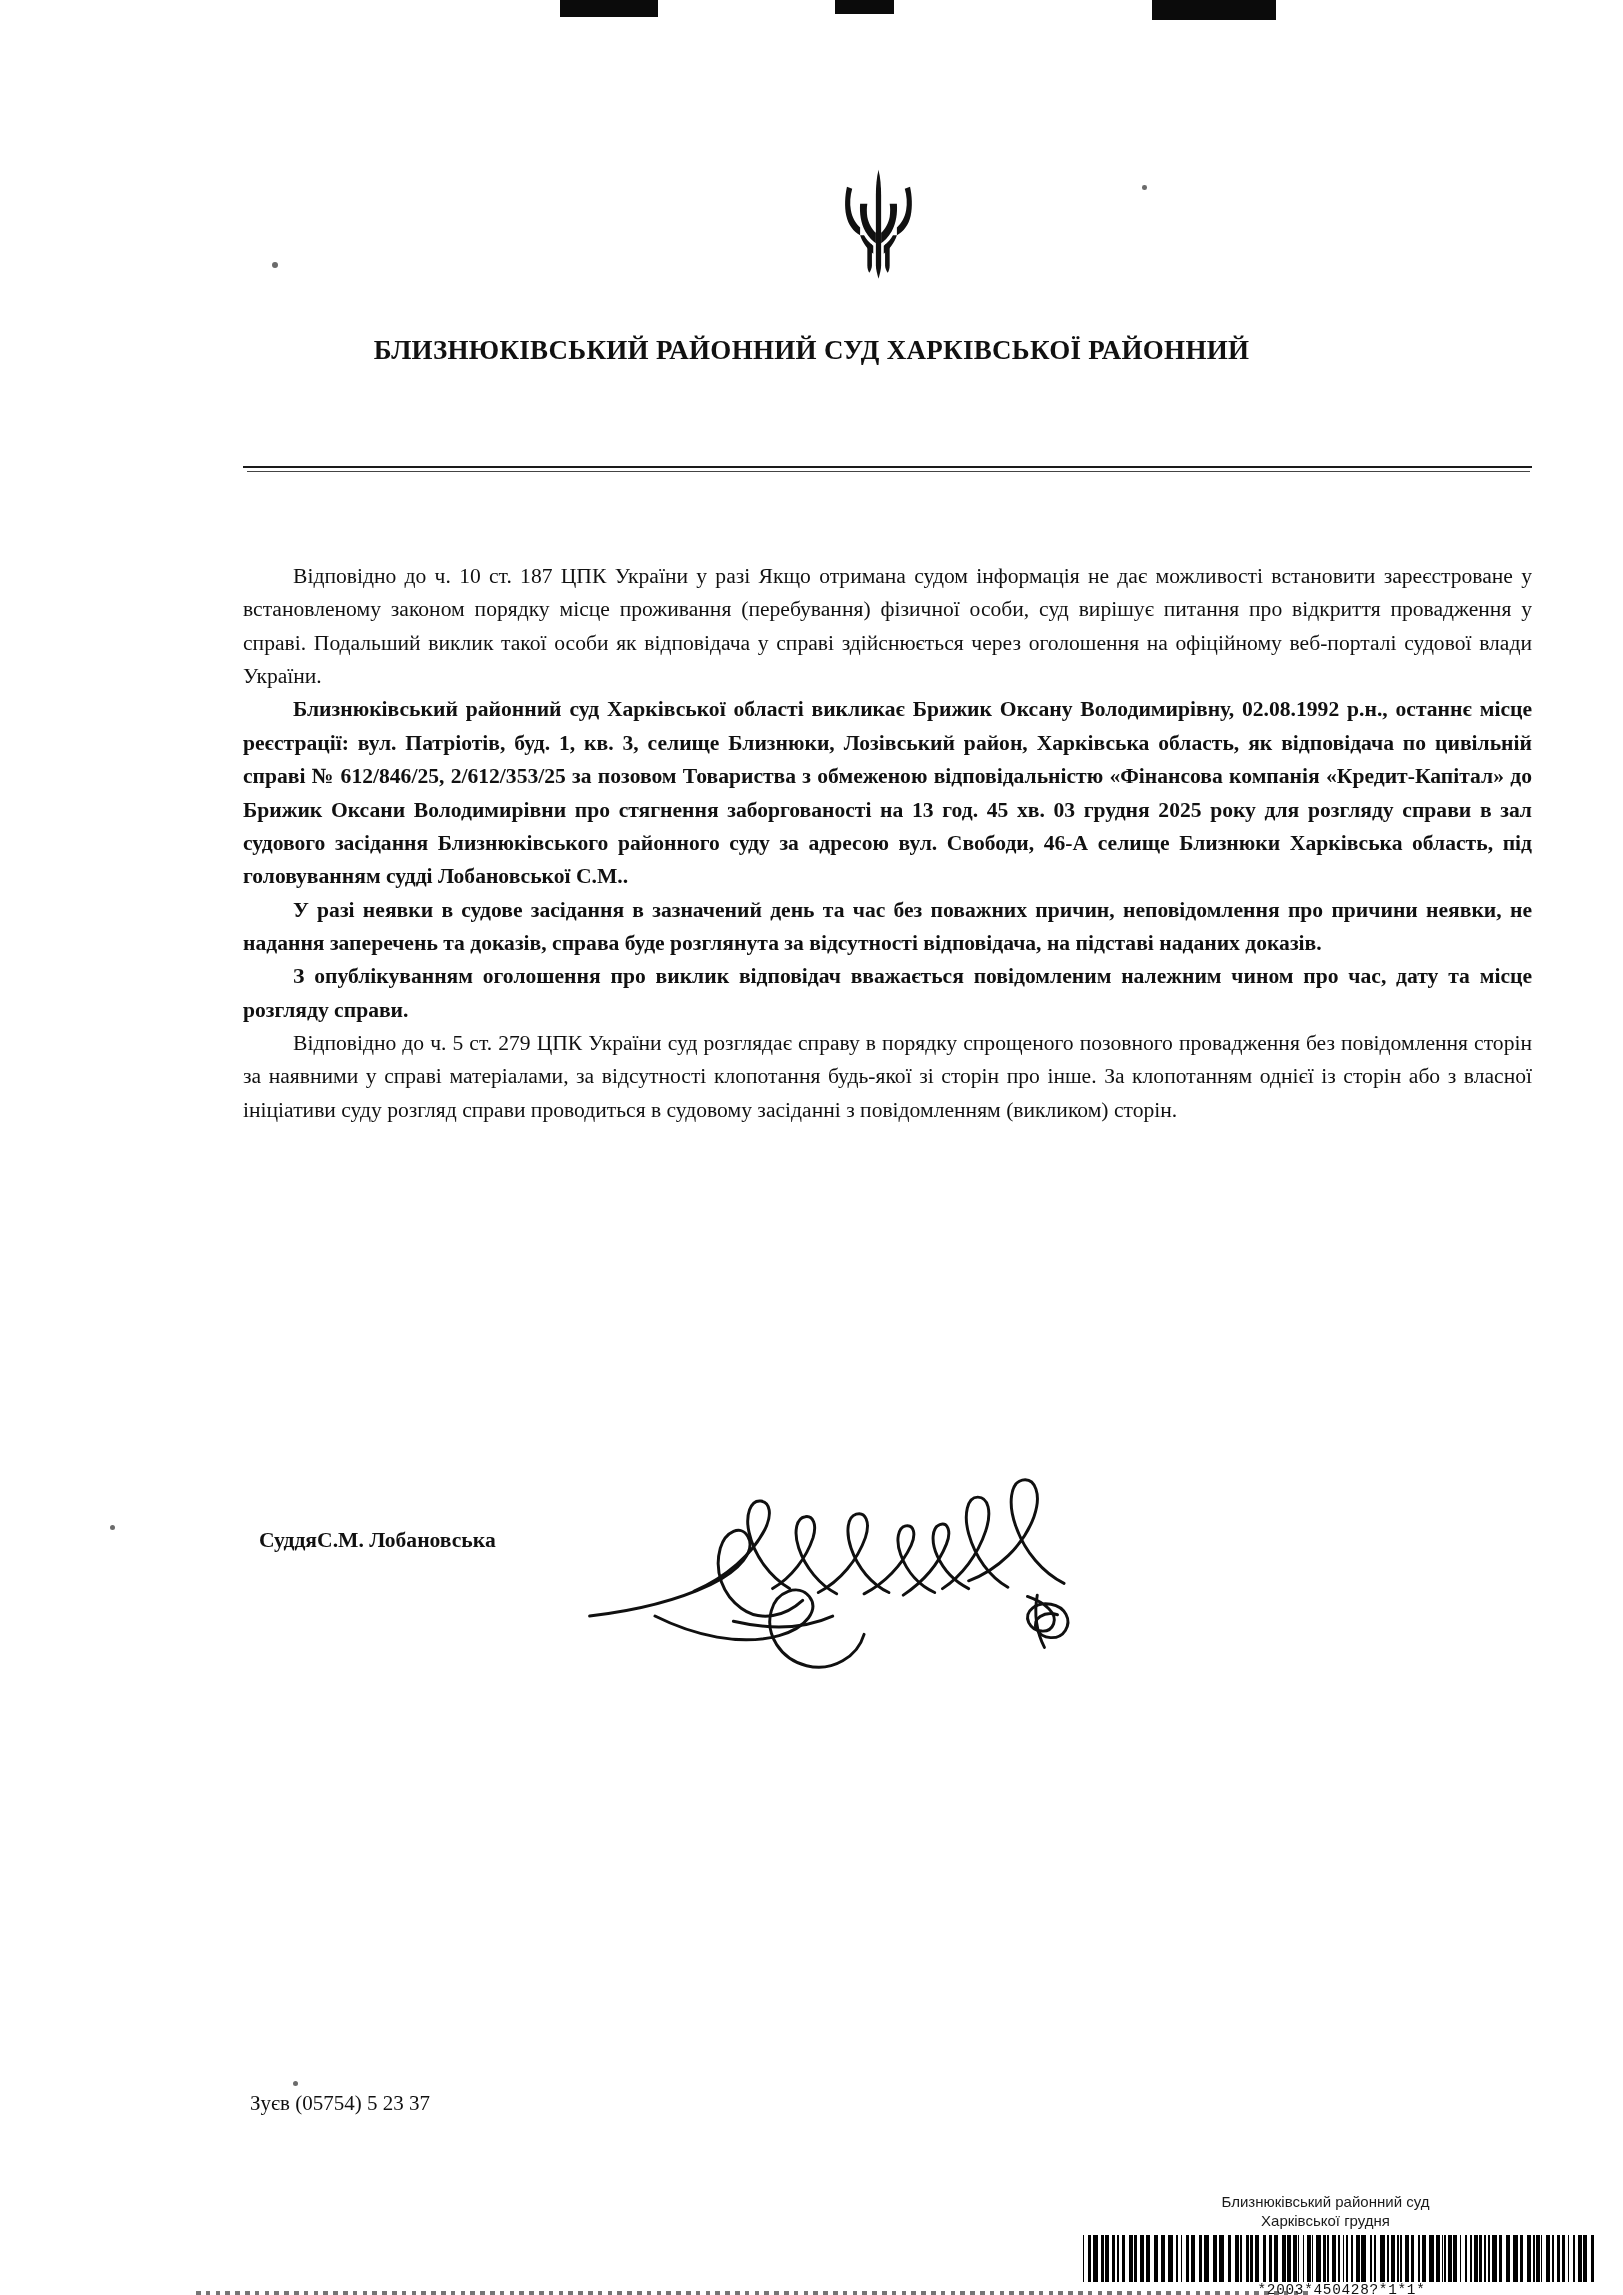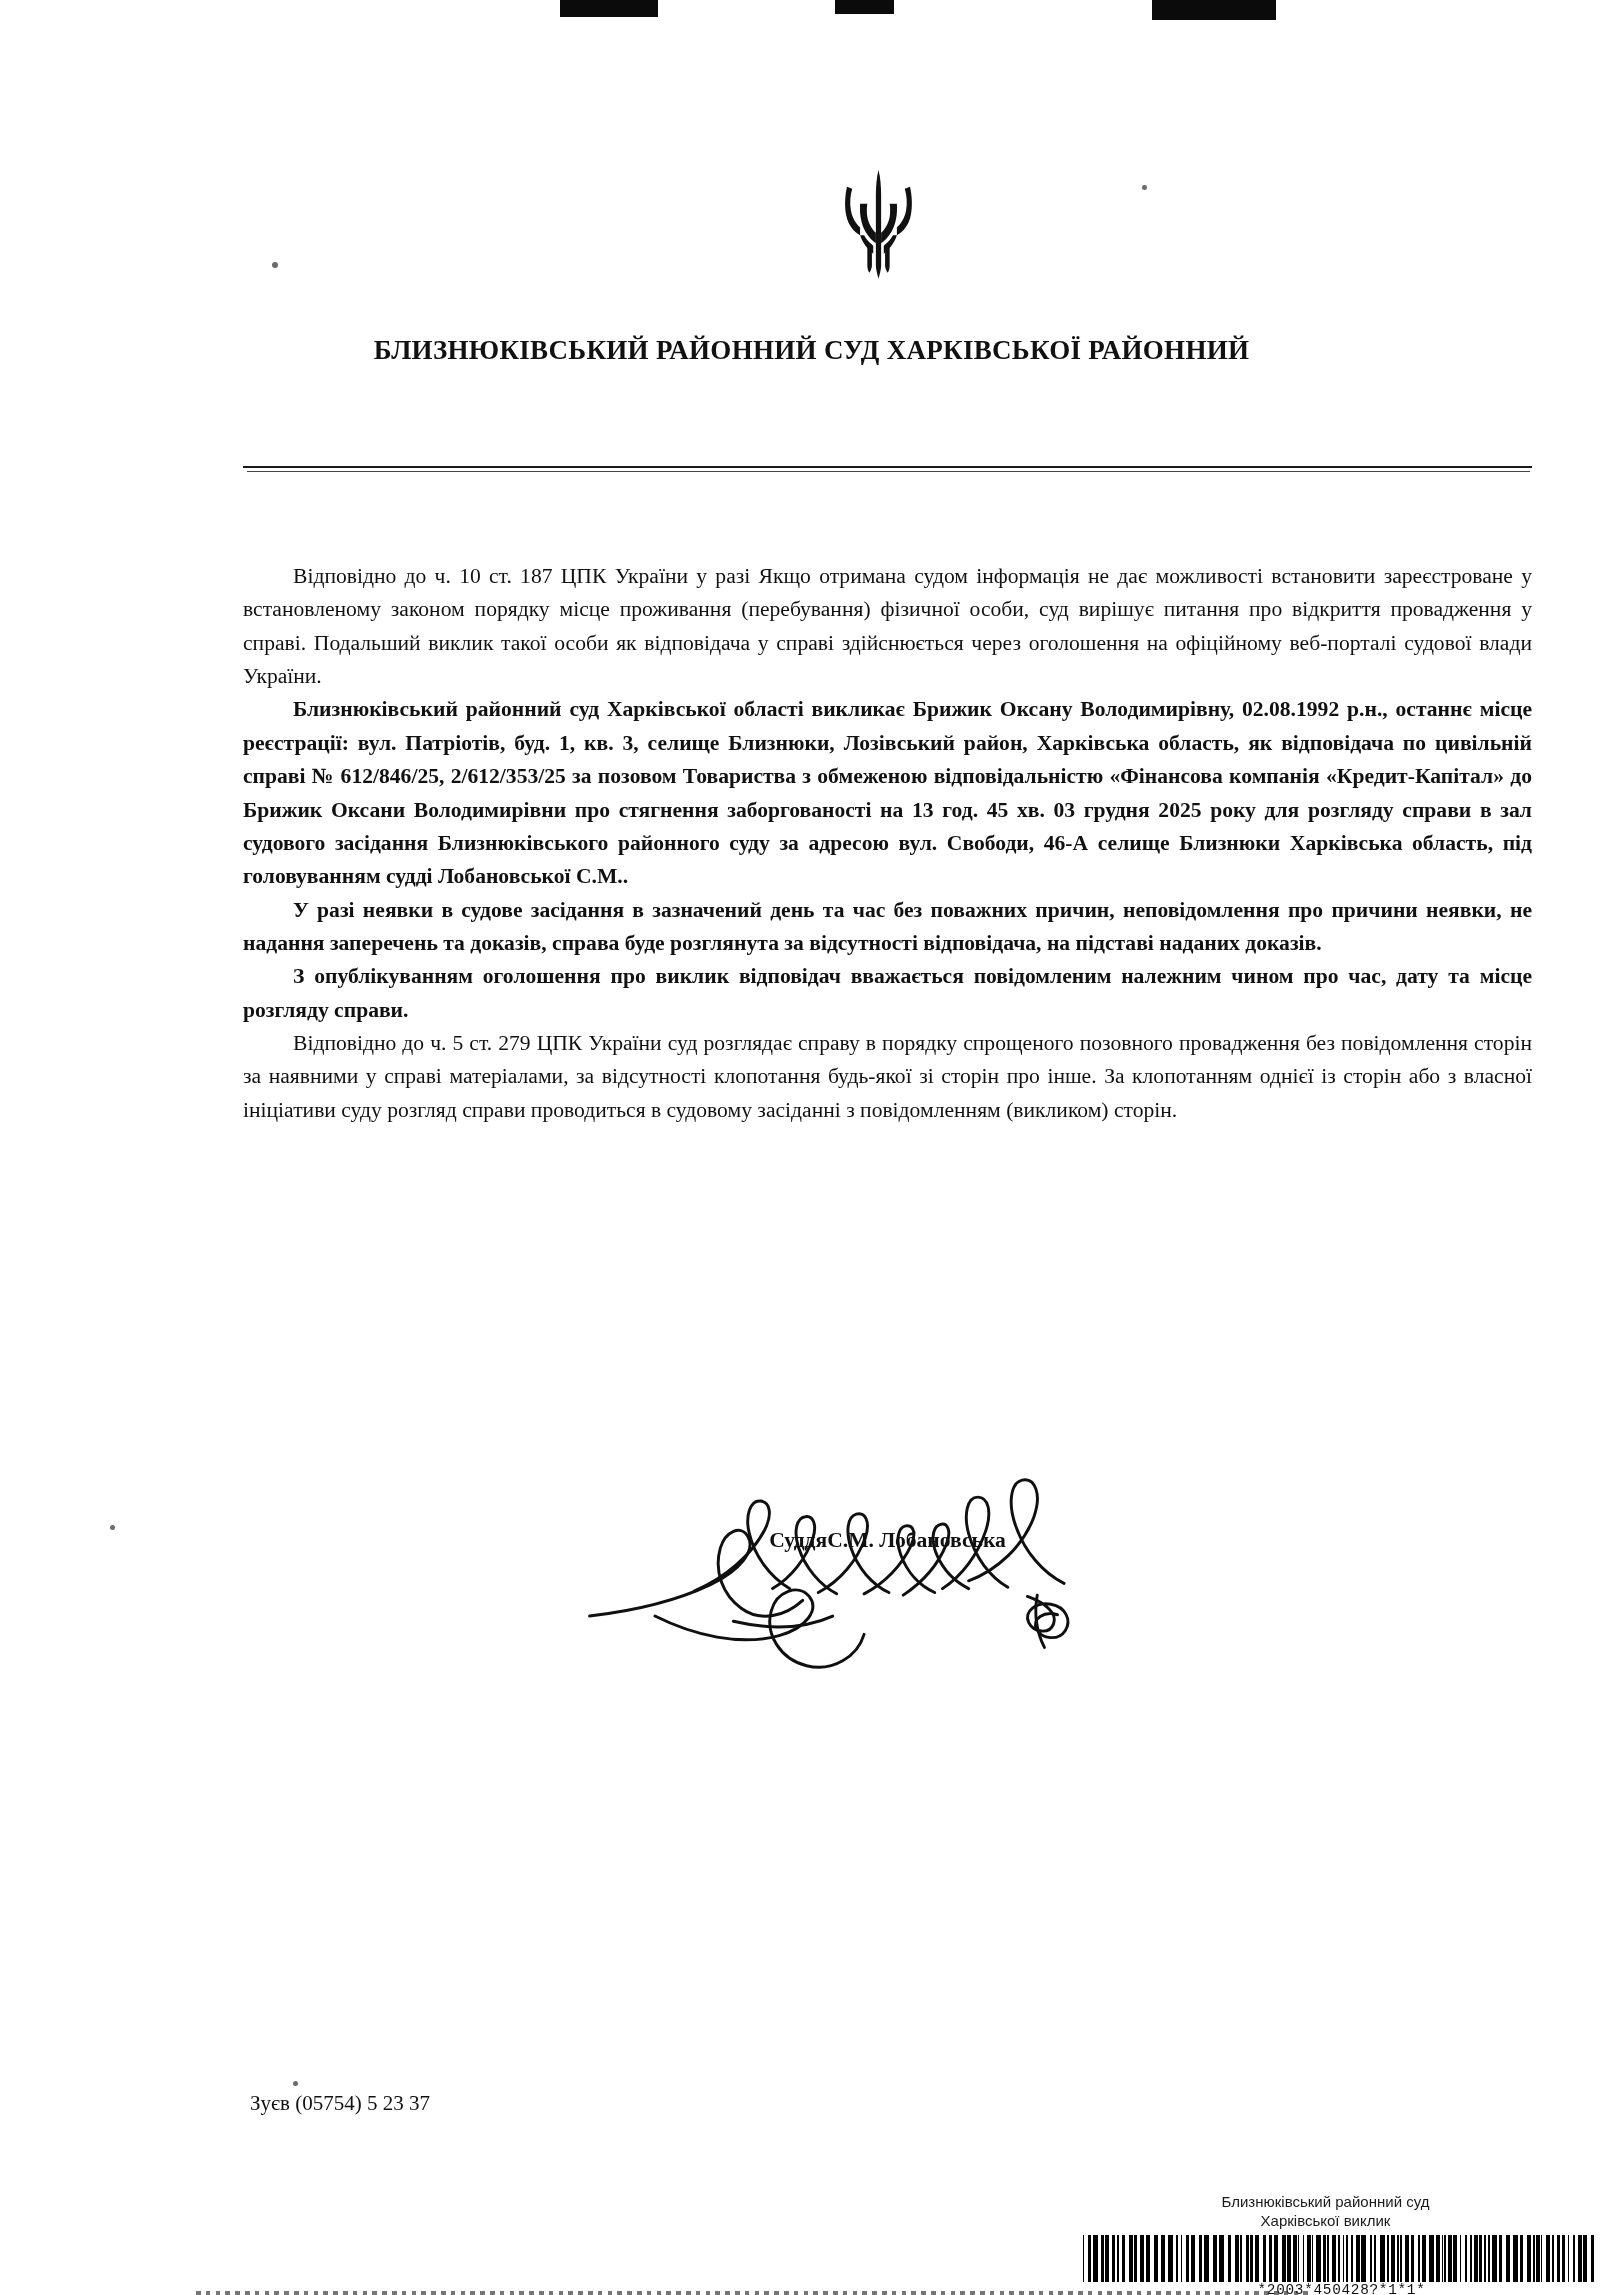--- a/index.html
+++ b/index.html
@@ -97,27 +97,27 @@
     margin: 0;
     text-indent: 50px;
   }
   .body-text p.bold {
     font-weight: bold;
   }
 
   
   .sign-row {
     position: absolute;
-    left: 243px;
+    left: 259px;
     top: 1528px;
     width: 1289px;
     font-size: 21.6px;
     font-weight: bold;
     display: flex;
-    justify-content: center;
+    justify-content: flex-start;
   }
 
   
   .signature {
     position: absolute;
     left: 576px;
     top: 1420px;
     width: 550px;
     height: 281px;
     pointer-events: none;
@@ -244,21 +244,21 @@
         <path d="M690 270 C718 280 736 296 730 312 C724 328 700 326 692 310 C684 292 704 278 726 282 C748 286 758 306 748 322 C738 338 712 336 704 320 C696 304 716 292 736 298"></path>
         <path d="M705 268 C700 296 704 324 716 348"></path>
       </g>
     </svg>
   </div>
 
   <div class="executor">Зуєв (05754) 5 23 37</div>
 
   <div class="stamp-text">
     <div>Близнюківський районний суд</div>
-    <div>Харківської виклик</div>
+    <div>Харківської грудня</div>
   </div>
 
   <div class="barcode" id="barcode">
       <i style="width: 1.3px;"></i>
       <i style="width: 3.9px; background: transparent;"></i>
       <i style="width: 2.6px;"></i>
       <i style="width: 2.6px; background: transparent;"></i>
       <i style="width: 4.6px;"></i>
       <i style="width: 2.6px; background: transparent;"></i>
       <i style="width: 3.3px;"></i>

